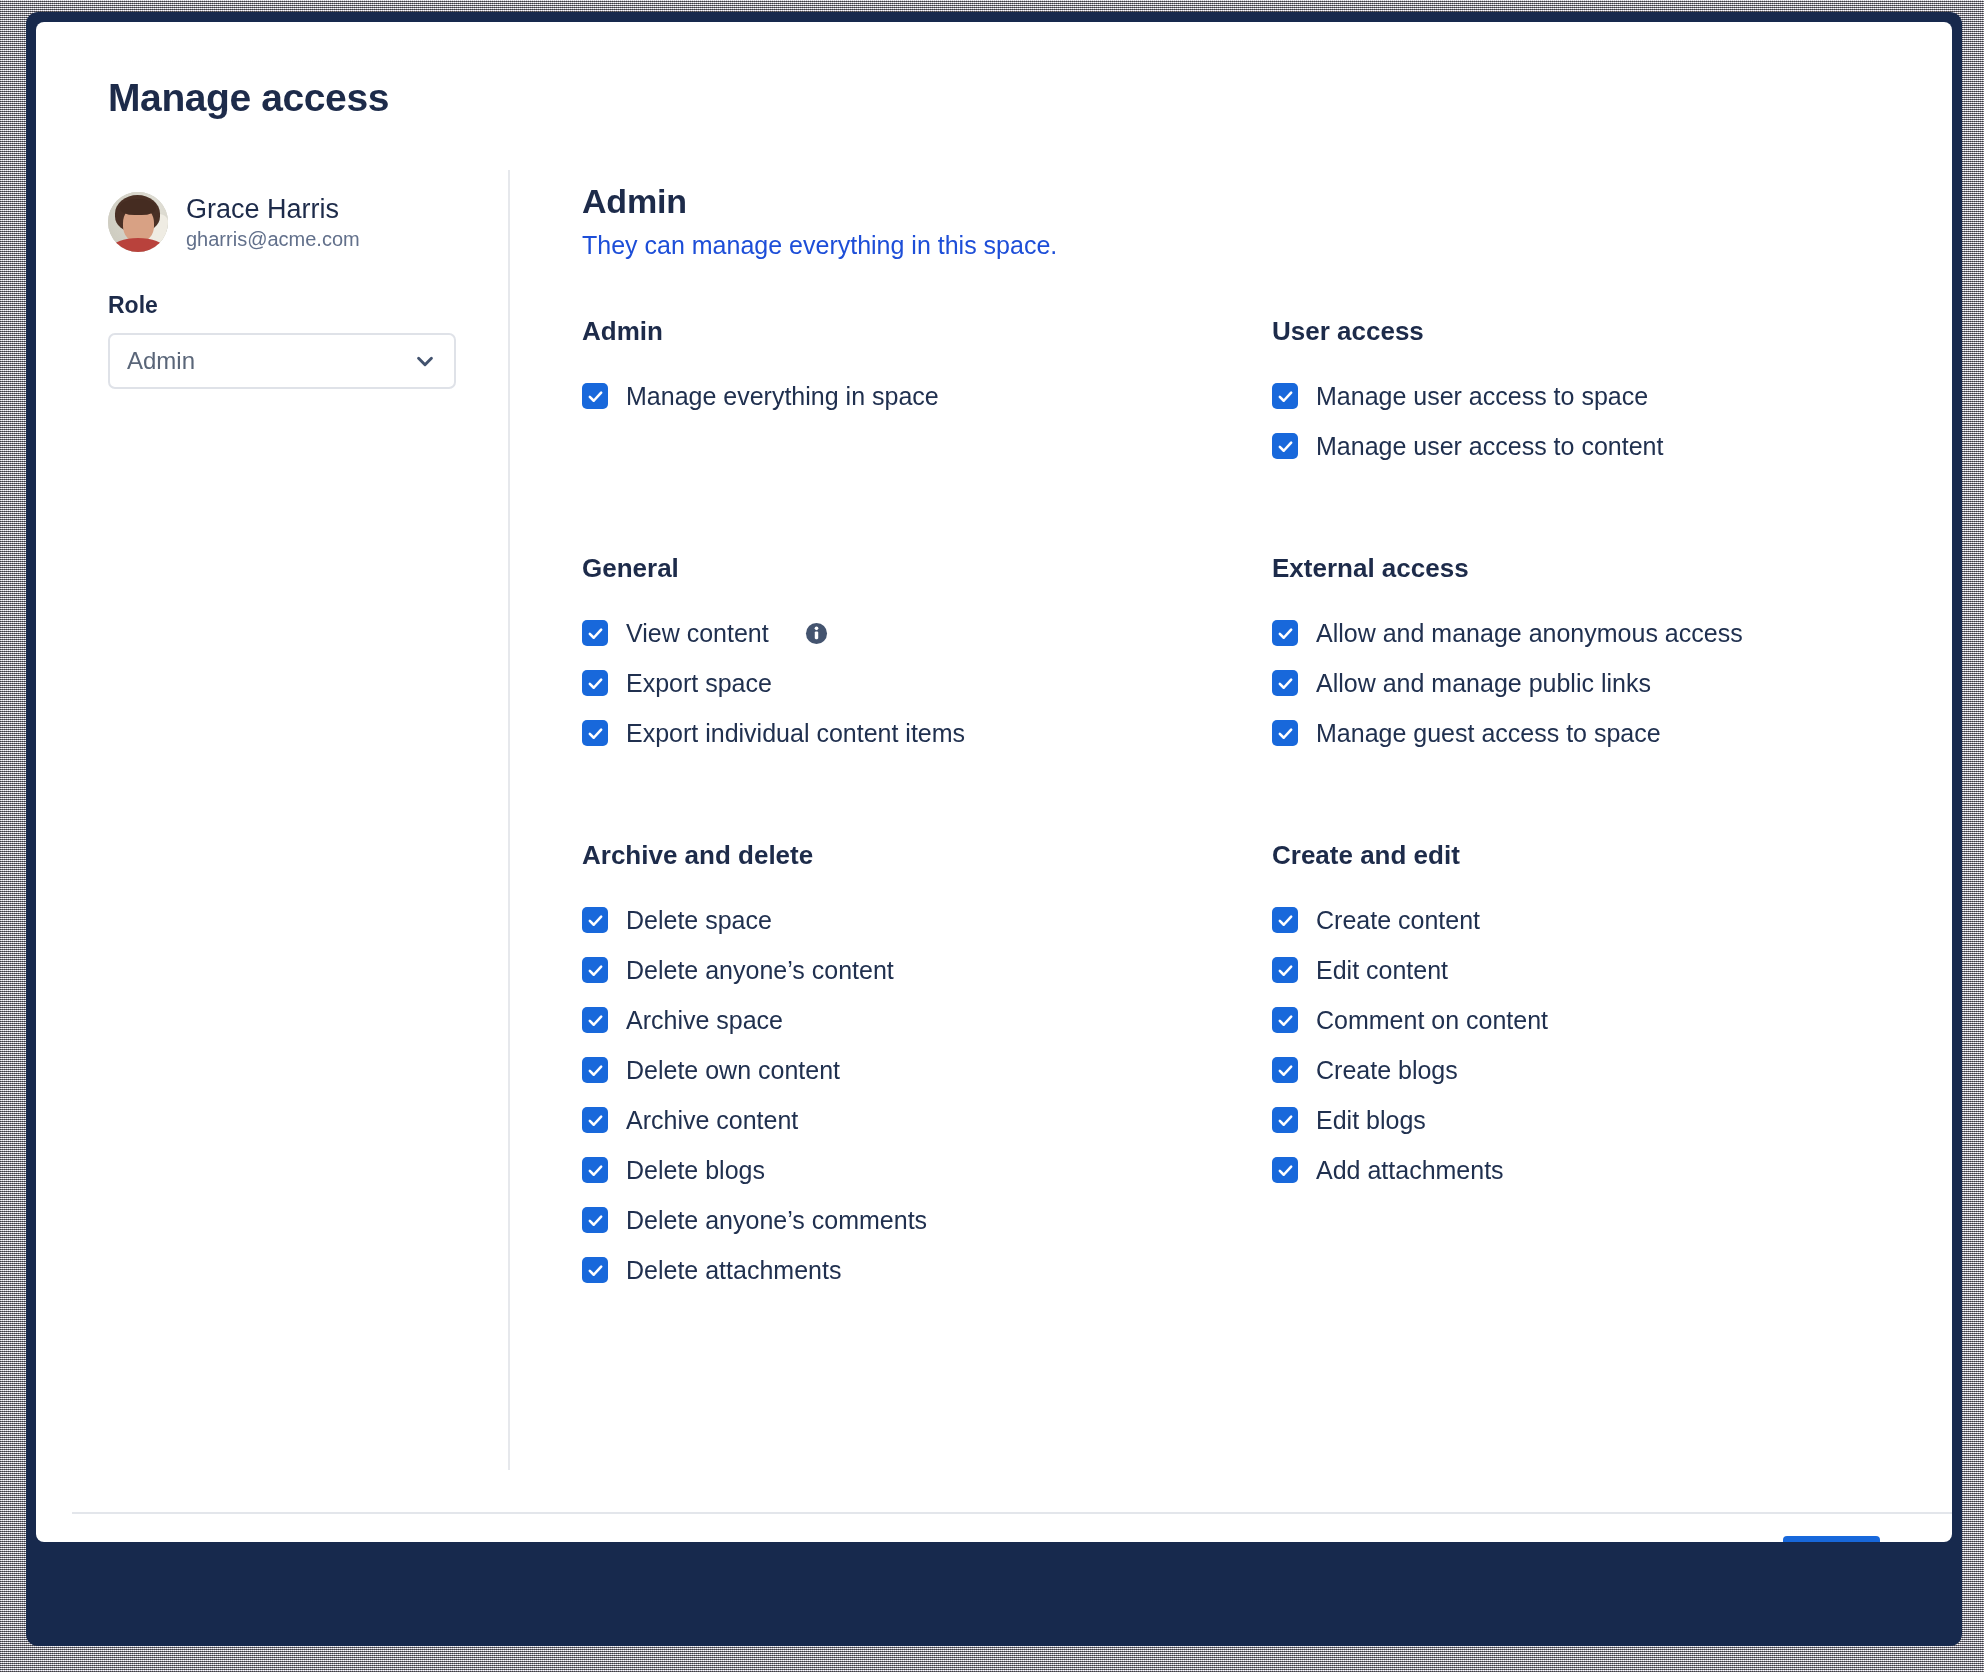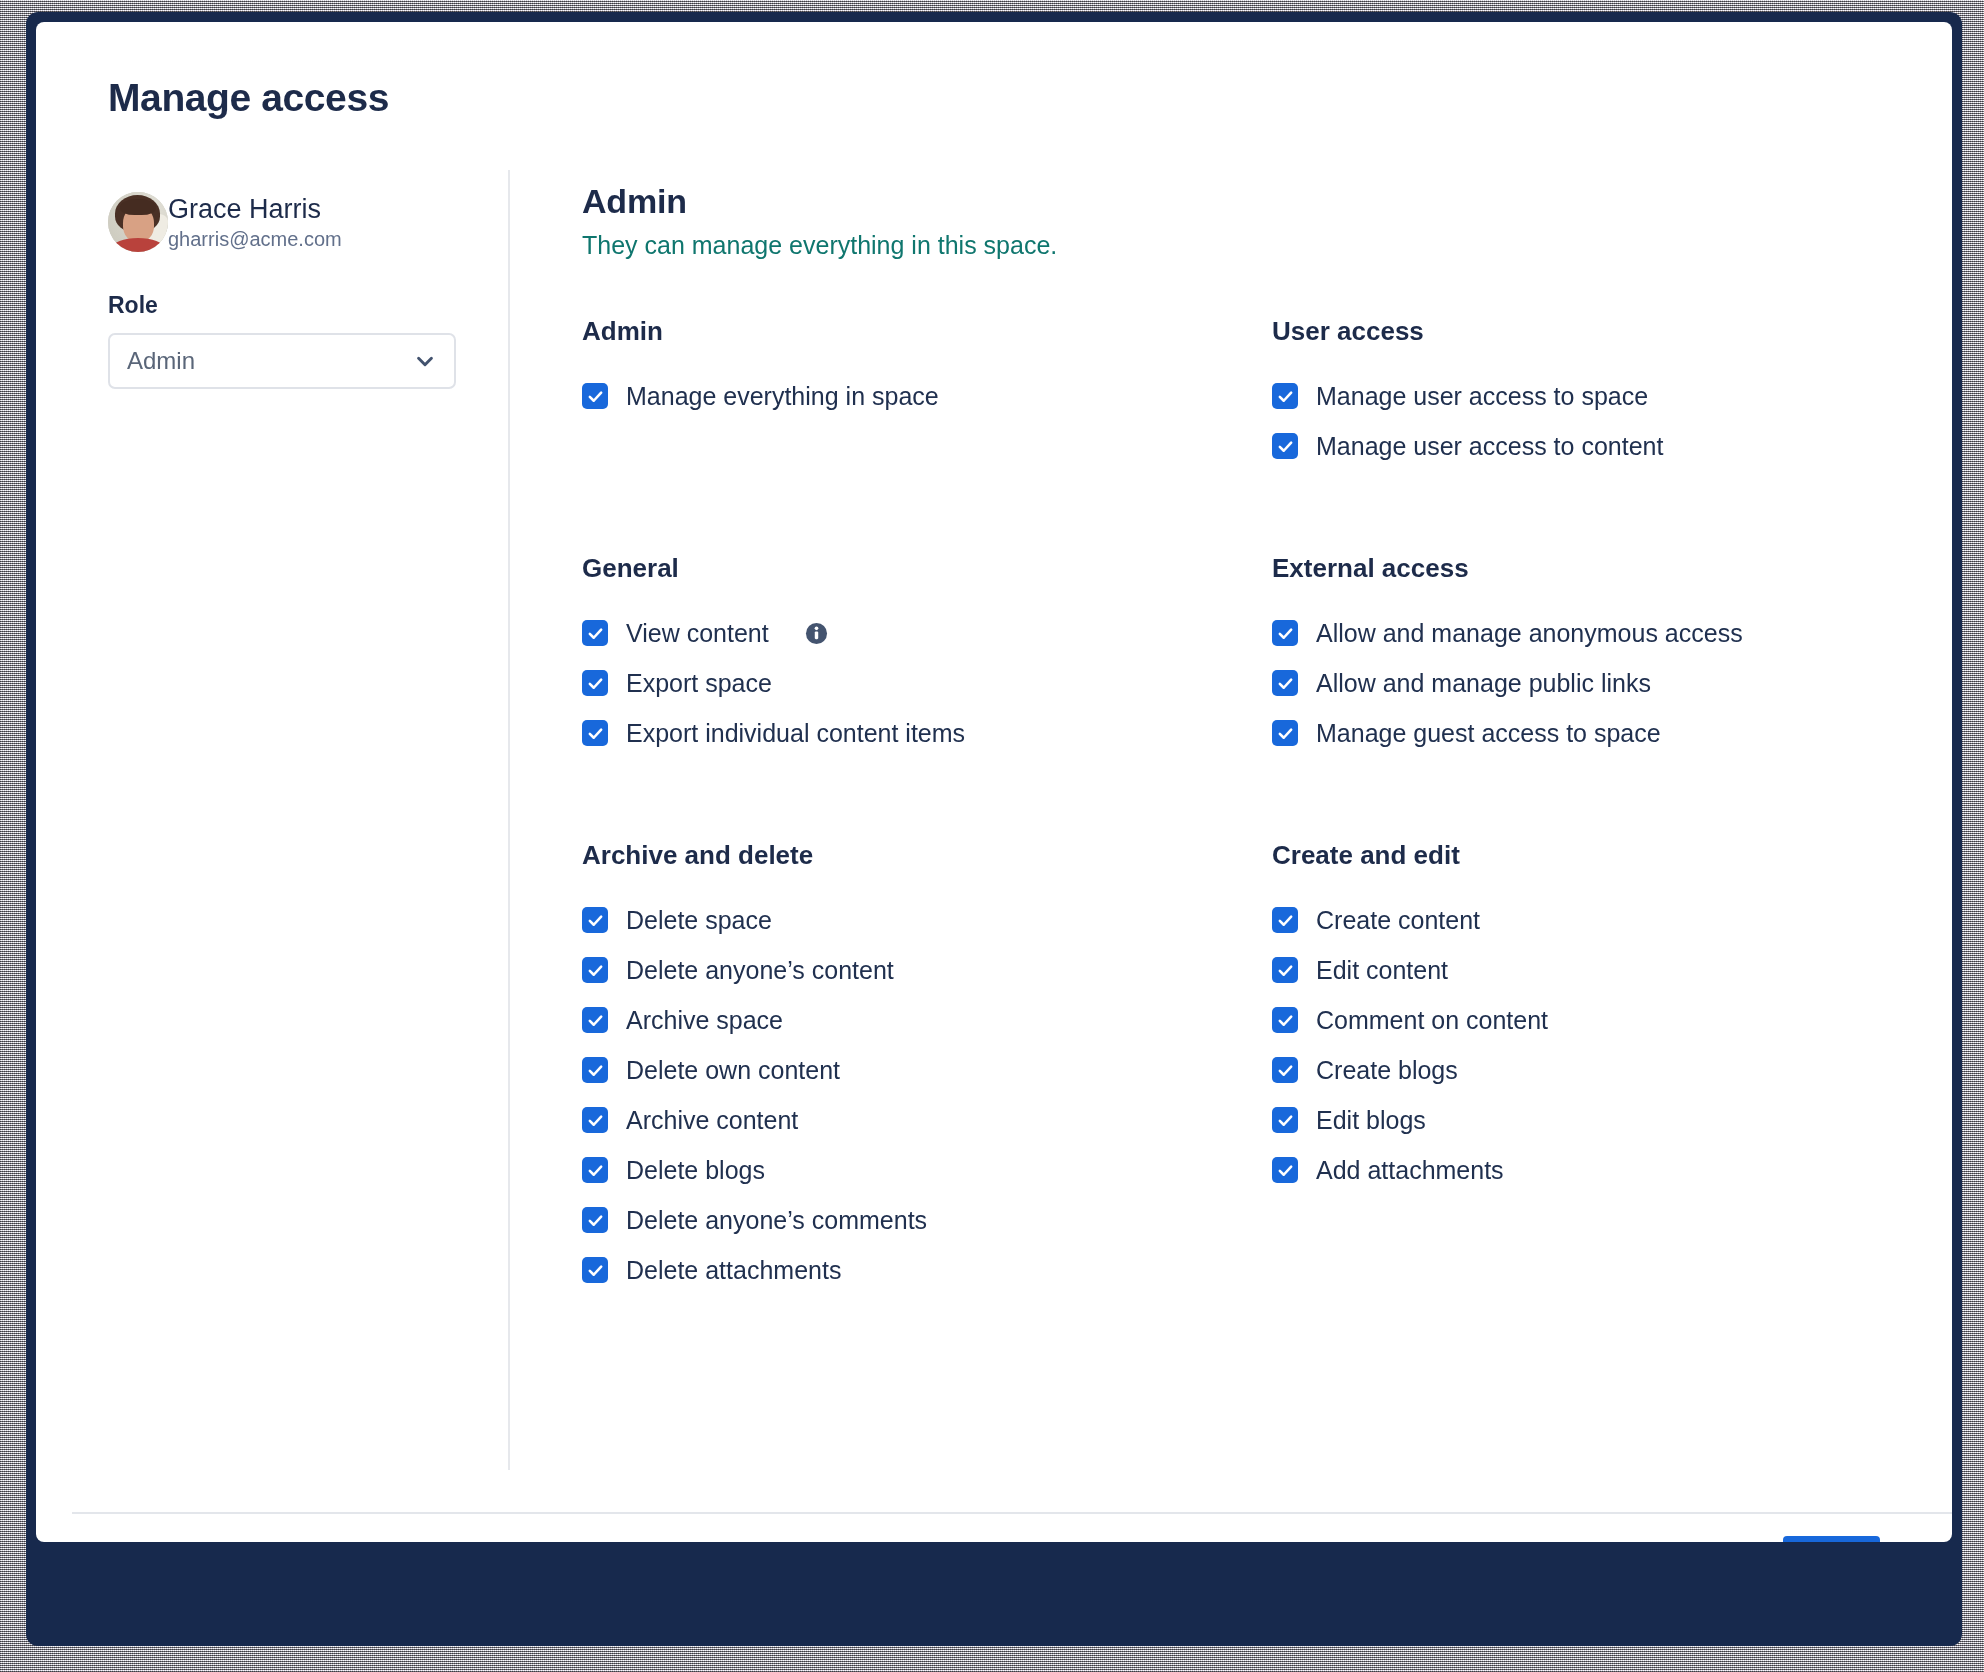--- a/index.html
+++ b/index.html
@@ -53,20 +53,21 @@
 
   
   .sidebar {
     position: absolute;
     left: 72px; top: 170px;
     width: 400px;
   }
   .user-row {
     display: flex;
     align-items: center;
+    gap: 18px;
   }
   .avatar {
     width: 60px; height: 60px;
     border-radius: 50%;
     flex: 0 0 60px;
     position: relative;
     overflow: hidden;
     background: #cfcec6;
   }
   .avatar .bg {
@@ -163,21 +164,21 @@
   }
   .panel-title {
     font-size: 34px;
     font-weight: 700;
     color: #1d2b4a;
     letter-spacing: -0.2px;
   }
   .panel-sub {
     margin-top: 10px;
     font-size: 25px;
-    color: #0f766e;
+    color: #1d4ed8;
   }
 
   .grid {
     margin-top: 56px;
     display: grid;
     grid-template-columns: 690px 640px;
     column-gap: 0;
     row-gap: 0;
   }
   .cell { padding-bottom: 0; }

